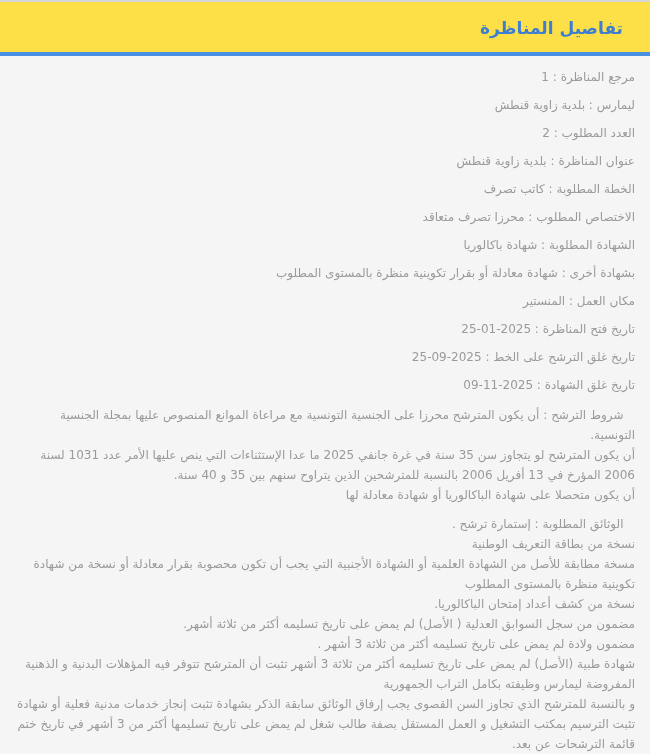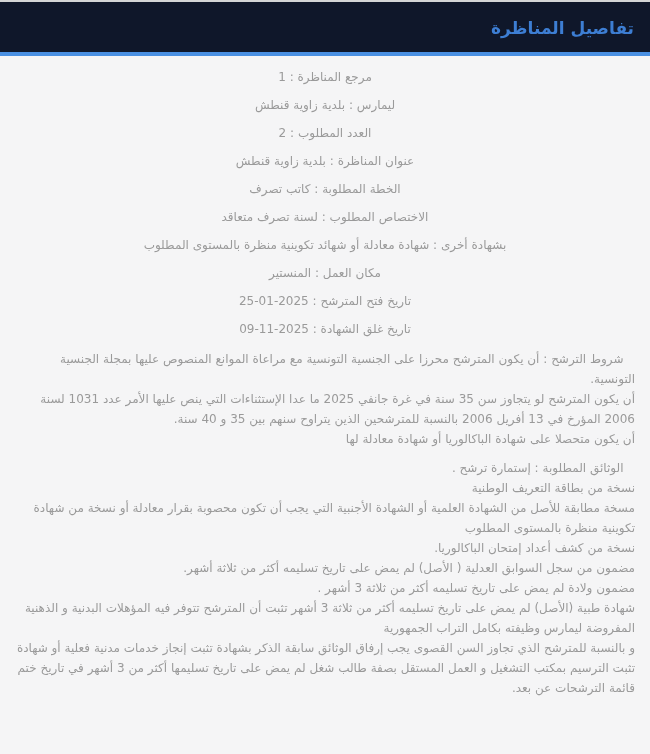--- a/index.html
+++ b/index.html
@@ -3,41 +3,41 @@
 <meta charset="utf-8">
 <style>
   html, body { margin: 0; padding: 0; }
   body {
     width: 650px; height: 754px;
     background: #f5f5f6;
     overflow: hidden;
     font-family: "DejaVu Sans", "Liberation Sans", sans-serif;
   }
   .page-header {
-    background: #0f172a;
+    background: #fde047;
     border-top: 2px solid #d4d5d6;
-    padding: 16px 16px 14px;
+    padding: 16px 27px 14px;
   }
   .page-header h1 {
     margin: 0;
     direction: rtl;
     text-align: right;
     font-size: 17px;
     font-weight: bold;
     color: #3d7ed3;
   }
   .accent-bar { height: 4px; background: #4a90e2; }
   .content {
     direction: rtl;
     text-align: right;
     padding: 13px 15px 8px;
     color: #9a9a9a;
     font-size: 12px;
   }
-  .field { line-height: 17px; margin-bottom: 11px; text-align: center; }
+  .field { line-height: 17px; margin-bottom: 11px; }
   .sep { white-space: pre; }
   .para {
     white-space: pre-wrap;
     line-height: 20px;
     margin-bottom: 9px;
   }
 </style>
 </head>
 <body>
 
@@ -51,29 +51,31 @@
   <div class="field"><span>مرجع المناظرة</span><span class="sep"> : </span><span>1</span></div>
 
   <div class="field"><span>ليمارس</span><span class="sep"> : </span><span>بلدية زاوية قنطش</span></div>
 
   <div class="field"><span>العدد المطلوب</span><span class="sep"> : </span><span>2</span></div>
 
   <div class="field"><span>عنوان المناظرة</span><span class="sep"> : </span><span>بلدية زاوية قنطش</span></div>
 
   <div class="field"><span>الخطة المطلوبة</span><span class="sep"> : </span><span>كاتب تصرف</span></div>
 
-  <div class="field"><span>الاختصاص المطلوب</span><span class="sep"> : </span><span>لسنة تصرف متعاقد</span></div>
+  <div class="field"><span>الاختصاص المطلوب</span><span class="sep"> : </span><span>محرزا تصرف متعاقد</span></div>
 
+  <div class="field"><span>الشهادة المطلوبة</span><span class="sep"> : </span><span>شهادة باكالوريا</span></div>
 
-  <div class="field"><span>بشهادة أخرى</span><span class="sep"> : </span><span>شهادة معادلة أو شهائد تكوينية منظرة بالمستوى المطلوب</span></div>
+  <div class="field"><span>بشهادة أخرى</span><span class="sep"> : </span><span>شهادة معادلة أو بقرار تكوينية منظرة بالمستوى المطلوب</span></div>
 
   <div class="field"><span>مكان العمل</span><span class="sep"> : </span><span>المنستير</span></div>
 
-  <div class="field"><span>تاريخ فتح المترشح</span><span class="sep"> : </span><span>2025-01-25</span></div>
+  <div class="field"><span>تاريخ فتح المناظرة</span><span class="sep"> : </span><span>2025-01-25</span></div>
 
+  <div class="field"><span>تاريخ غلق الترشح على الخط</span><span class="sep"> : </span><span>2025-09-25</span></div>
 
   <div class="field"><span>تاريخ غلق الشهادة</span><span class="sep"> : </span><span>2025-11-09</span></div>
 
   <div class="para">   شروط الترشح : أن يكون المترشح محرزا على الجنسية التونسية مع مراعاة الموانع المنصوص عليها بمجلة الجنسية التونسية.
 أن يكون المترشح لو يتجاوز سن 35 سنة في غرة جانفي 2025 ما عدا الإستثناءات التي ينص عليها الأمر عدد 1031 لسنة 2006 المؤرخ في 13 أفريل 2006 بالنسبة للمترشحين الذين يتراوح سنهم بين 35 و 40 سنة.
 أن يكون متحصلا على شهادة الباكالوريا أو شهادة معادلة لها</div>
 
   <div class="para">   الوثائق المطلوبة : إستمارة ترشح .
 نسخة من بطاقة التعريف الوطنية
 مسخة مطابقة للأصل من الشهادة العلمية أو الشهادة الأجنبية التي يجب أن تكون محصوبة بقرار معادلة أو نسخة من شهادة تكوينية منظرة بالمستوى المطلوب

